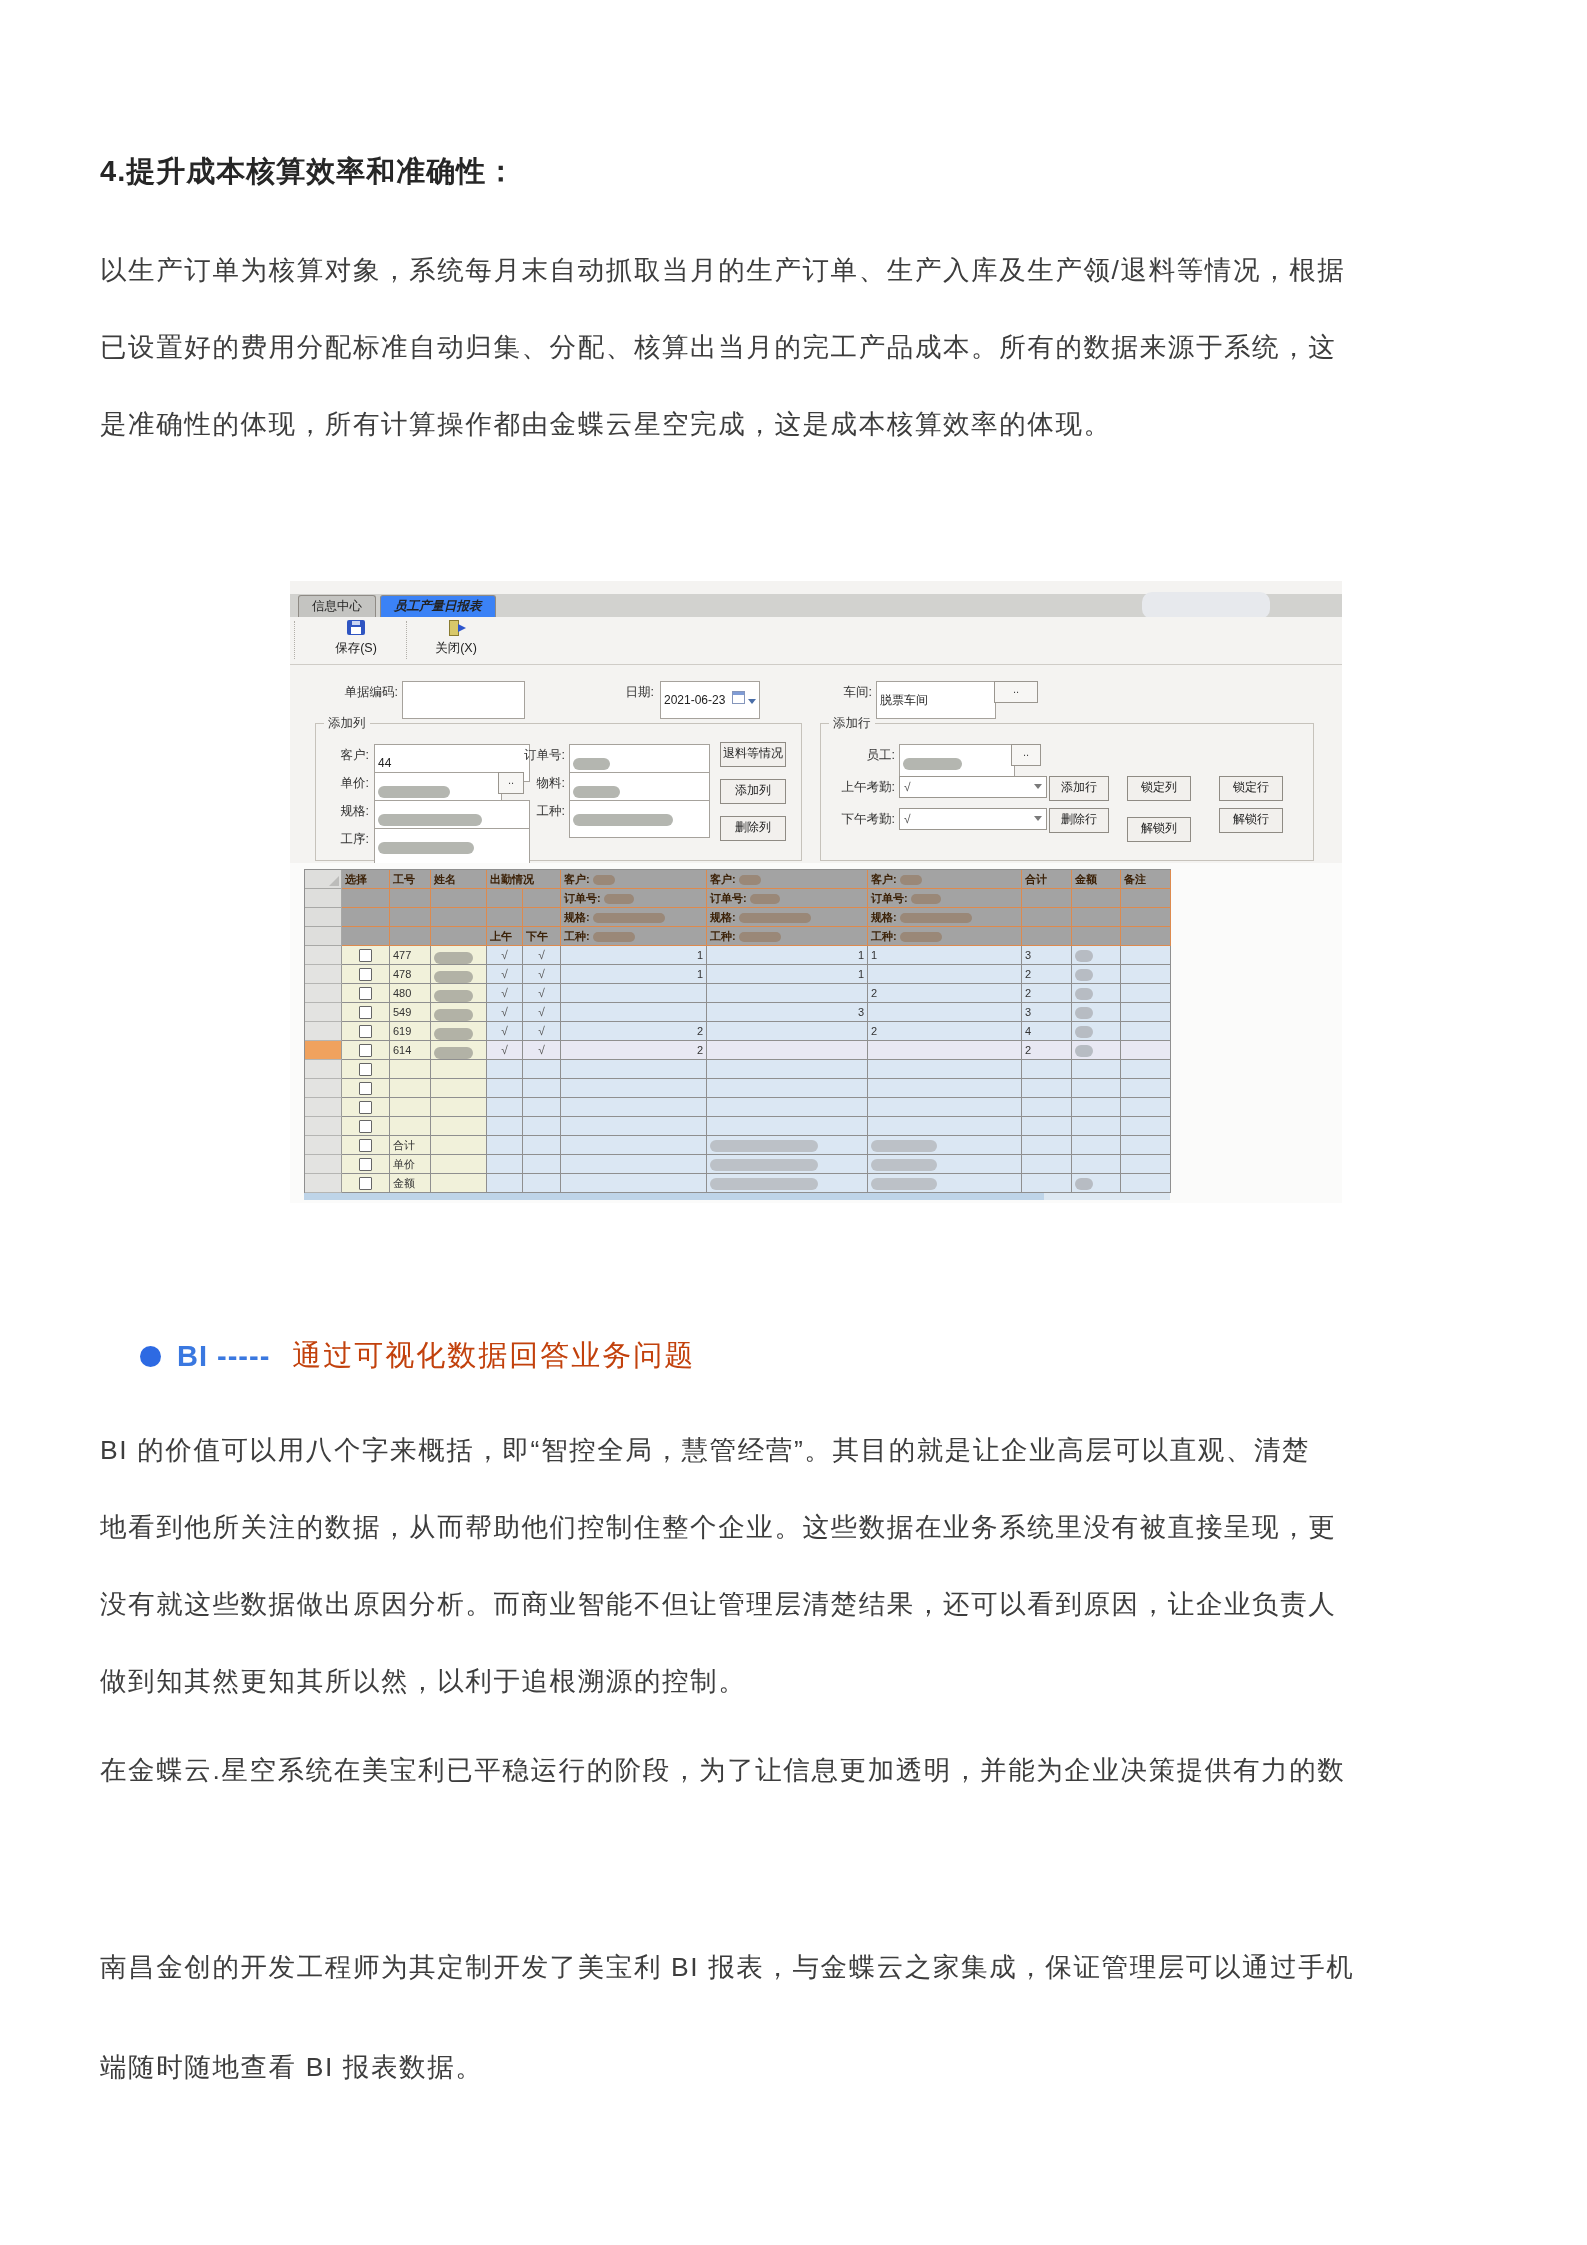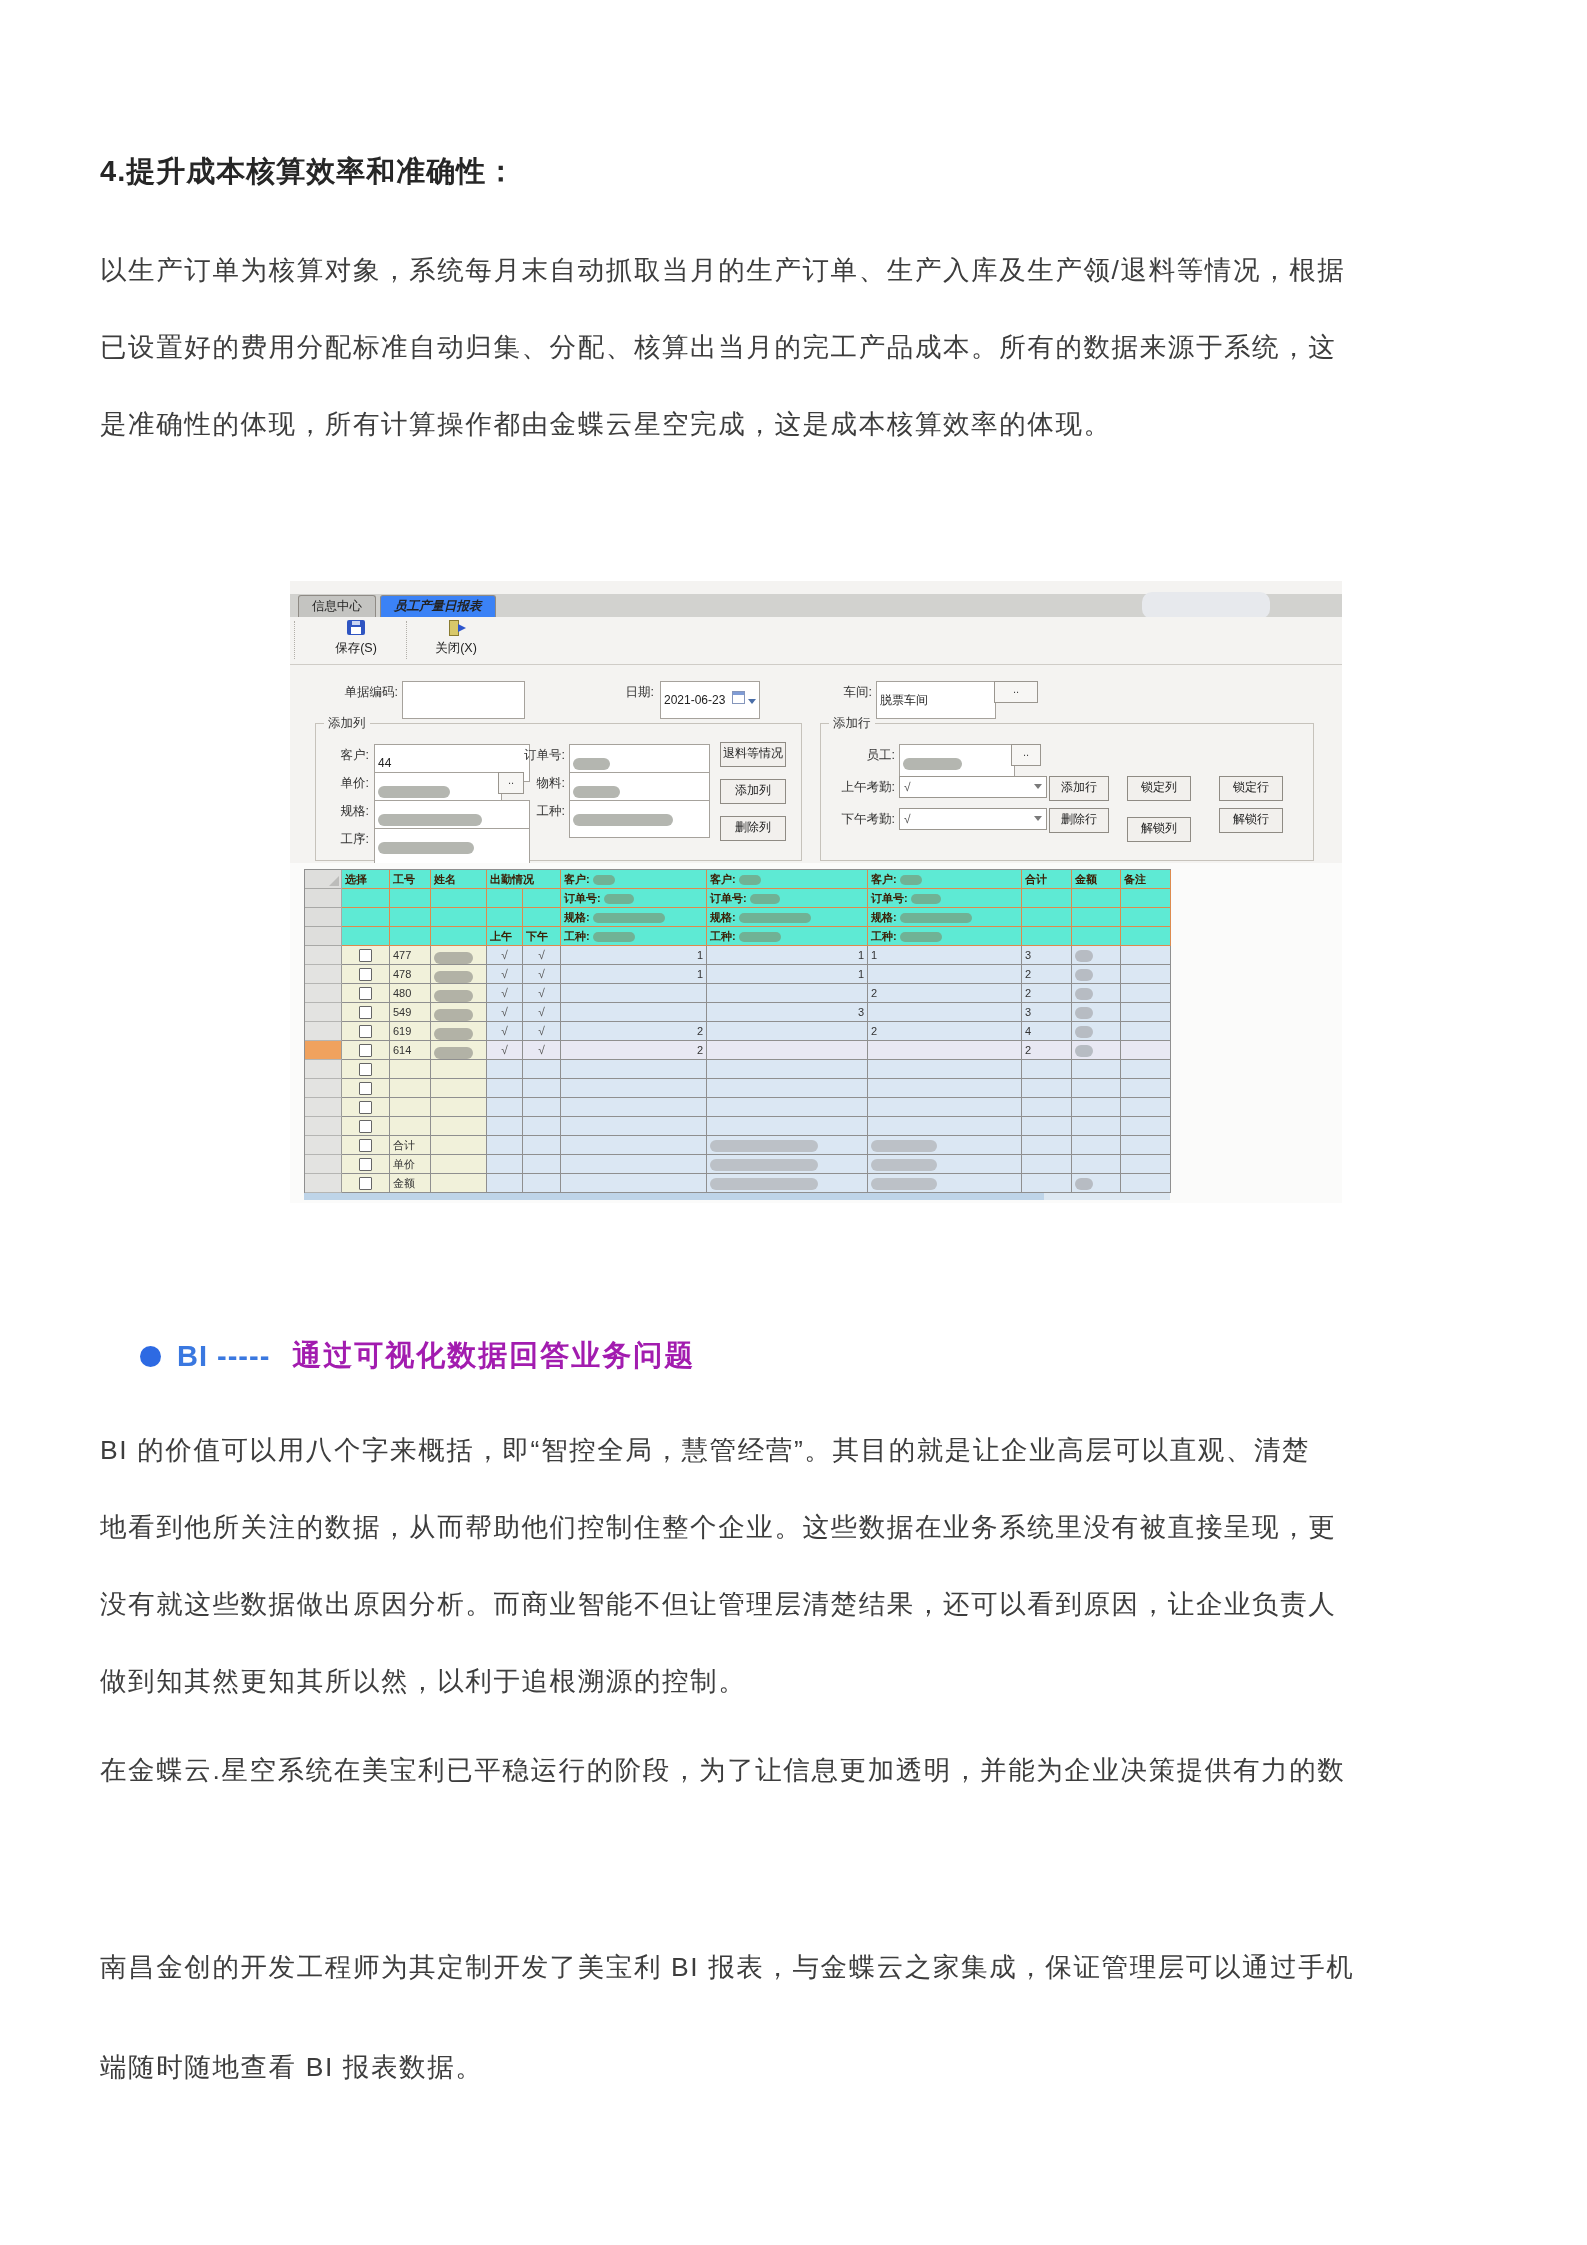--- a/index.html
+++ b/index.html
@@ -4,21 +4,21 @@
 <style>
   html,body{margin:0;padding:0;background:#fff;}
   .page{position:relative;width:1587px;height:2245px;background:#ffffff;overflow:hidden;
         font-family:"Liberation Sans","DejaVu Sans",sans-serif;}
   
   .doc-heading{position:absolute;left:100px;top:152px;font-size:29px;font-weight:bold;color:#262626;letter-spacing:1px;}
   .doc-line{position:absolute;left:100px;width:1410px;font-size:26.5px;color:#3d3d3d;letter-spacing:1.6px;white-space:nowrap;}
   .bi-heading{position:absolute;left:140px;top:1336px;display:flex;align-items:center;}
   .bi-bullet{width:21px;height:21px;border-radius:50%;background:#2d6ae3;margin-right:16px;}
   .bi-prefix{font-size:29px;font-weight:bold;color:#3a78e0;letter-spacing:1px;margin-right:22px;}
-  .bi-text{font-size:29px;font-weight:bold;color:#a21caf;letter-spacing:2px;}
+  .bi-text{font-size:29px;font-weight:normal;color:#c2410c;letter-spacing:2px;}
   
   .shot{position:absolute;left:290px;top:545px;width:1052px;height:622px;background:#f4f3f1;font-size:12px;color:#333;margin-top:36px;}
   .tabstrip{position:absolute;left:0;top:13px;width:1052px;height:23px;background:#d2d2cf;border-bottom:1px solid #98948e;}
   .tab{position:absolute;top:1px;height:21px;line-height:21px;padding:0 13px;font-size:12.5px;color:#222;
        background:#c4c4c1;border:1px solid #8f8b85;border-bottom:none;border-radius:3px 3px 0 0;}
   .tab.active{background:#3b82f6;font-weight:bold;font-style:italic;}
   .strip-blur{position:absolute;left:852px;top:-2px;width:128px;height:27px;background:#e7e9ed;border-radius:10px;}
   .toolbar{position:absolute;left:0;top:36px;width:1052px;height:47px;background:#f4f3f1;border-bottom:1px solid #cfccc7;}
   .tool-sep{position:absolute;top:4px;height:38px;border-left:1px dotted #b2afa9;}
   .tbtn{position:absolute;top:3px;width:88px;text-align:center;font-size:12.5px;color:#222;cursor:default;}
@@ -40,21 +40,21 @@
   .gbox{position:absolute;border:1px solid #c6c2bb;}
   .gtitle{position:absolute;top:-9px;left:8px;background:#f4f3f1;padding:0 4px;font-size:12.5px;color:#333;}
   .btn{position:absolute;width:64px;height:23px;background:#f2f0ed;border:1px solid #8f8b84;font-size:12px;text-align:center;line-height:21px;color:#222;}
   .select{position:absolute;height:20px;background:#fff;border:1px solid #9a968f;font-size:12px;line-height:20px;padding:0 4px;color:#555;}
   .sel-caret{float:right;margin-top:7px;width:0;height:0;border-left:4px solid transparent;border-right:4px solid transparent;border-top:5px solid #7a7a7a;}
   .blur{display:inline-block;height:12px;border-radius:6px;background:#b4b6b0;vertical-align:middle;}
   .table-bg{position:absolute;left:0;top:282px;width:1052px;height:340px;background:#fbfbfa;}
   .grid{position:absolute;left:14px;top:288px;display:grid;
         grid-template-columns:37px 48px 41px 56px 36px 38px 146px 161px 154px 50px 49px 50px;
         grid-auto-rows:19px;border-top:1px solid #8f8f8f;border-left:1px solid #8f8f8f;background:#fbfbfa;}
-  .h{background:#5eead4;border-right:1px solid #dd8a4e;border-bottom:1px solid #dd8a4e;
+  .h{background:#a3a3a3;border-right:1px solid #dd8a4e;border-bottom:1px solid #dd8a4e;
      font-size:11px;font-weight:bold;color:#3c2208;line-height:18px;padding:0 3px;overflow:hidden;white-space:nowrap;}
   .hg{background:#dededc;border-right:1px solid #a8a8a6;border-bottom:1px solid #a8a8a6;position:relative;
       line-height:18px;overflow:hidden;}
   .span2{grid-column:span 2;}
   .tri{position:absolute;right:2px;bottom:2px;width:0;height:0;border-left:10px solid transparent;border-bottom:10px solid #bcbcba;}
   .hb{height:10px;background:rgba(140,95,55,.40);margin-left:3px;}
   .w1{width:22px}.w2{width:30px}.w3{width:72px}.w4{width:42px}
   .c{border-right:1px solid #8f8f8f;border-bottom:1px solid #8f8f8f;font-size:11px;line-height:18px;padding:0 3px;overflow:hidden;white-space:nowrap;}
   .gut{background:#e3e3e1;border-right-color:#9b9b99;border-bottom-color:#b5b5b3;}
   .ga{background:#f0a25e;}

